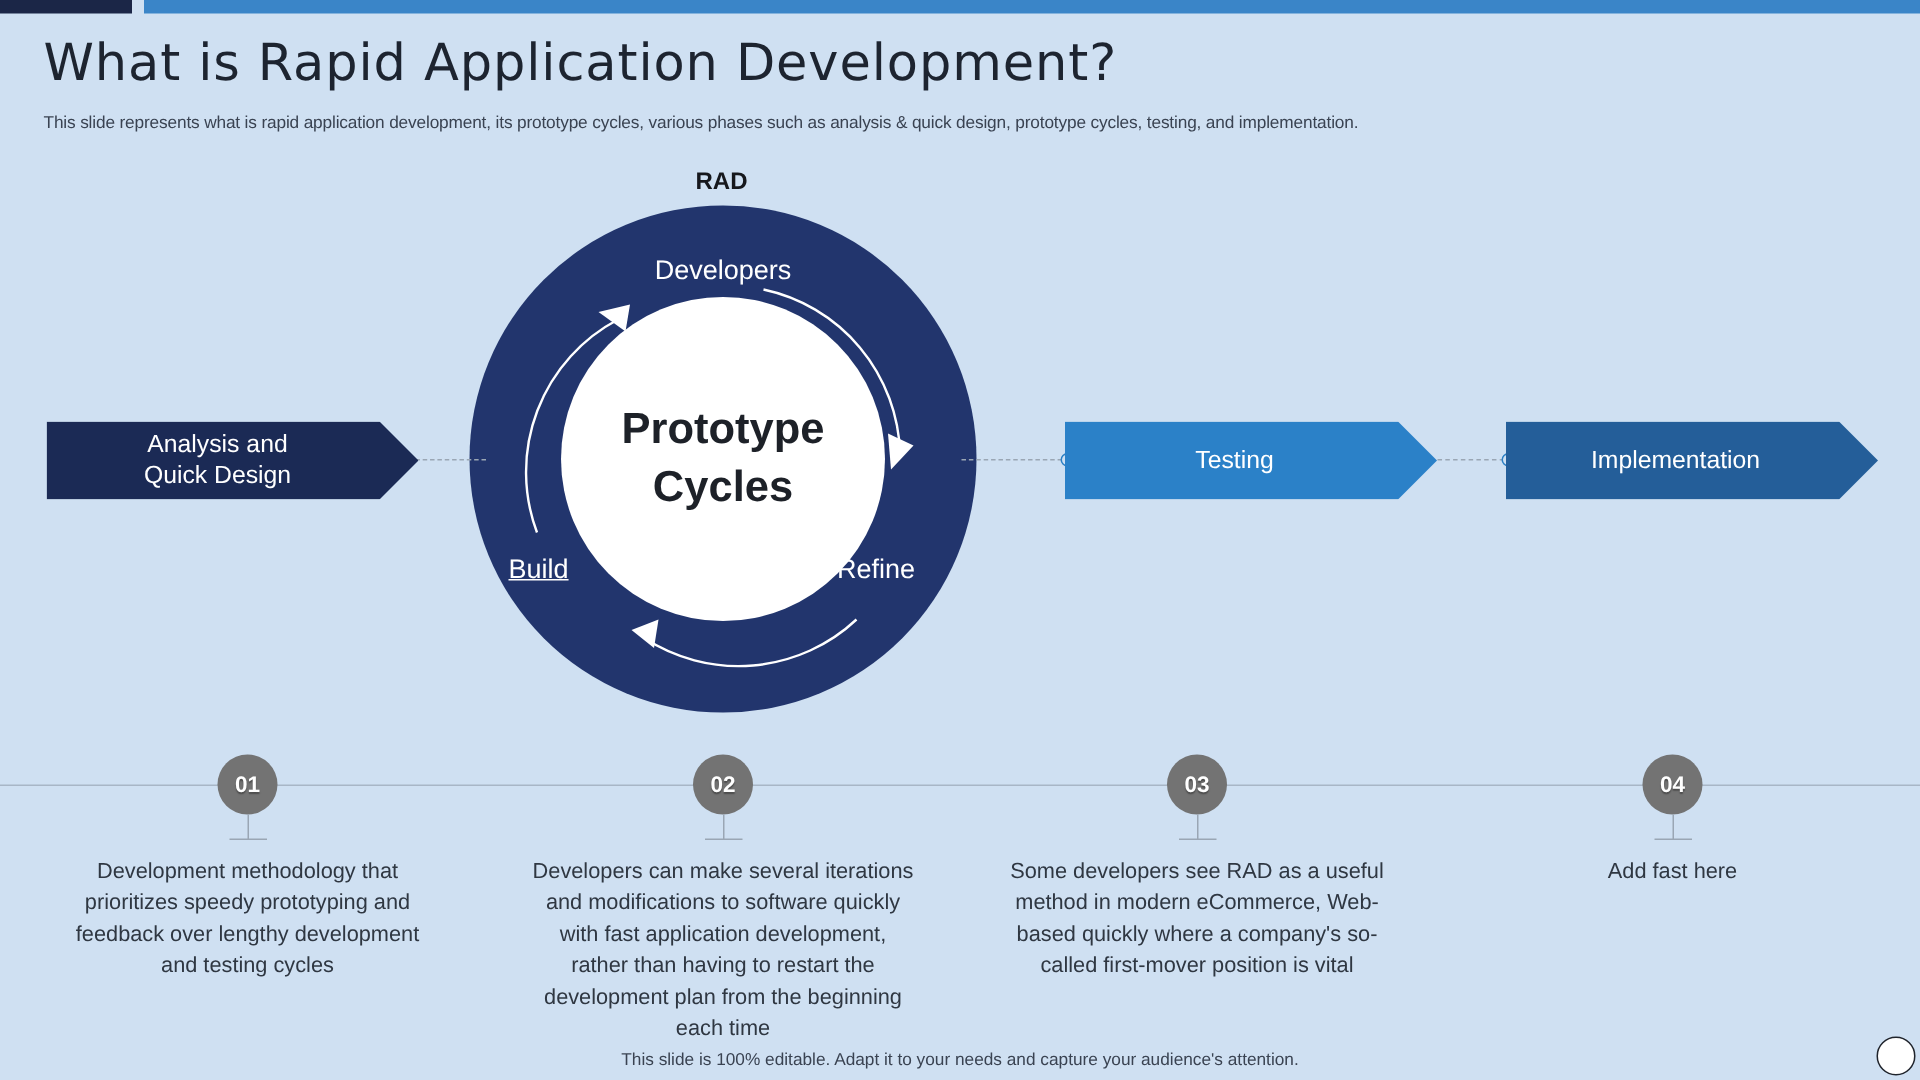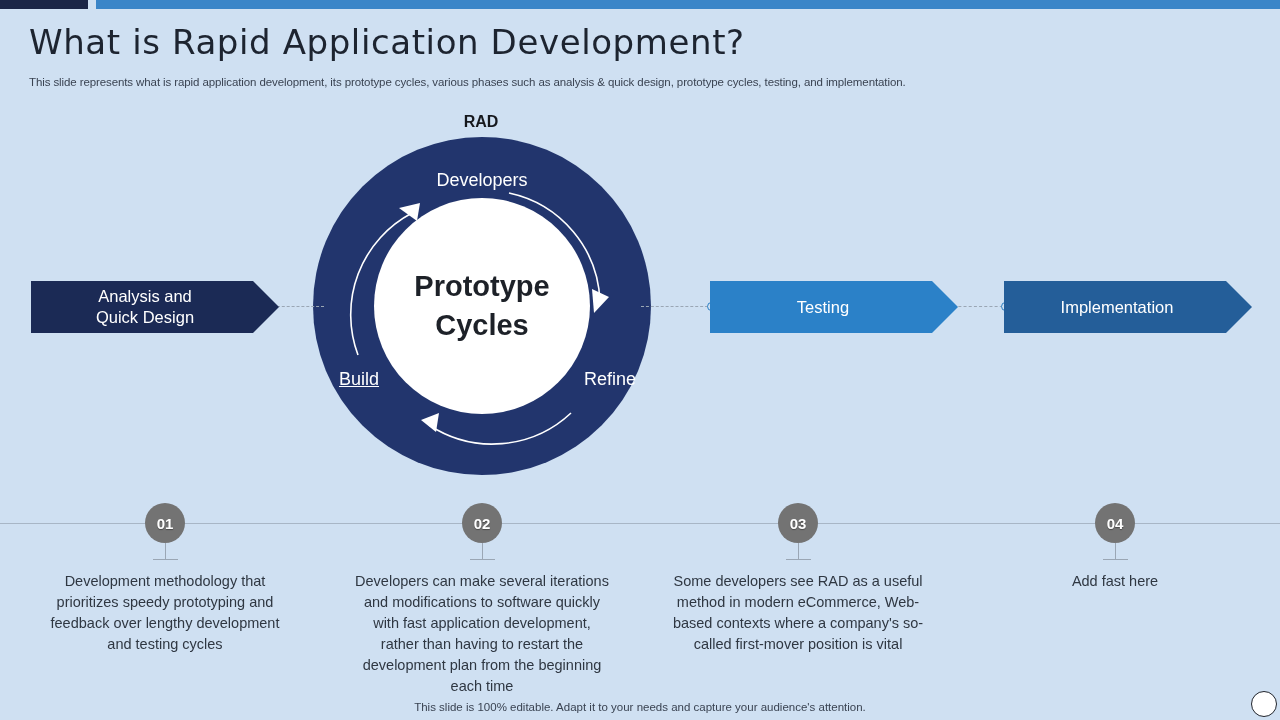--- a/index.html
+++ b/index.html
@@ -100,21 +100,21 @@
     pointer-events: none;
   }
   .cycle-ring-label {
     position: absolute;
     color: #ffffff;
     font-size: 18px;
     white-space: nowrap;
   }
   #cycle-label-demonstrate { left: 0; top: 33px; width: 338px; text-align: center; }
   #cycle-label-build       { left: 26px; top: 232px; text-decoration: underline; }
-  #cycle-label-refine      { left: 245px; top: 232px; margin-left: 26px; }
+  #cycle-label-refine      { left: 245px; top: 232px; }
 
   
   .chevron {
     position: absolute;
     height: 52px;
     display: flex;
     align-items: center;
     justify-content: center;
     color: #ffffff;
     text-align: center;
@@ -313,21 +313,21 @@
   </div>
   <div class="timeline-text">Developers can make several iterations and modifications to software quickly with fast application development, rather than having to restart the development plan from the beginning each time</div>
 </div>
 
 <div id="timeline-item-3" class="timeline-item">
   <div class="timeline-marker">
     <span>03</span>
     <span class="timeline-stem"></span>
     <span class="timeline-stem-foot"></span>
   </div>
-  <div class="timeline-text">Some developers see RAD as a useful method in modern eCommerce, Web-based contexts where a company's so-called first-mover position is vital</div>
+  <div class="timeline-text">Some developers see RAD as a useful method in modern eCommerce, Web-based quickly where a company's so-called first-mover position is vital</div>
 </div>
 
 <div id="timeline-item-4" class="timeline-item">
   <div class="timeline-marker">
     <span>04</span>
     <span class="timeline-stem"></span>
     <span class="timeline-stem-foot"></span>
   </div>
   <div class="timeline-text">Add fast here</div>
 </div>

